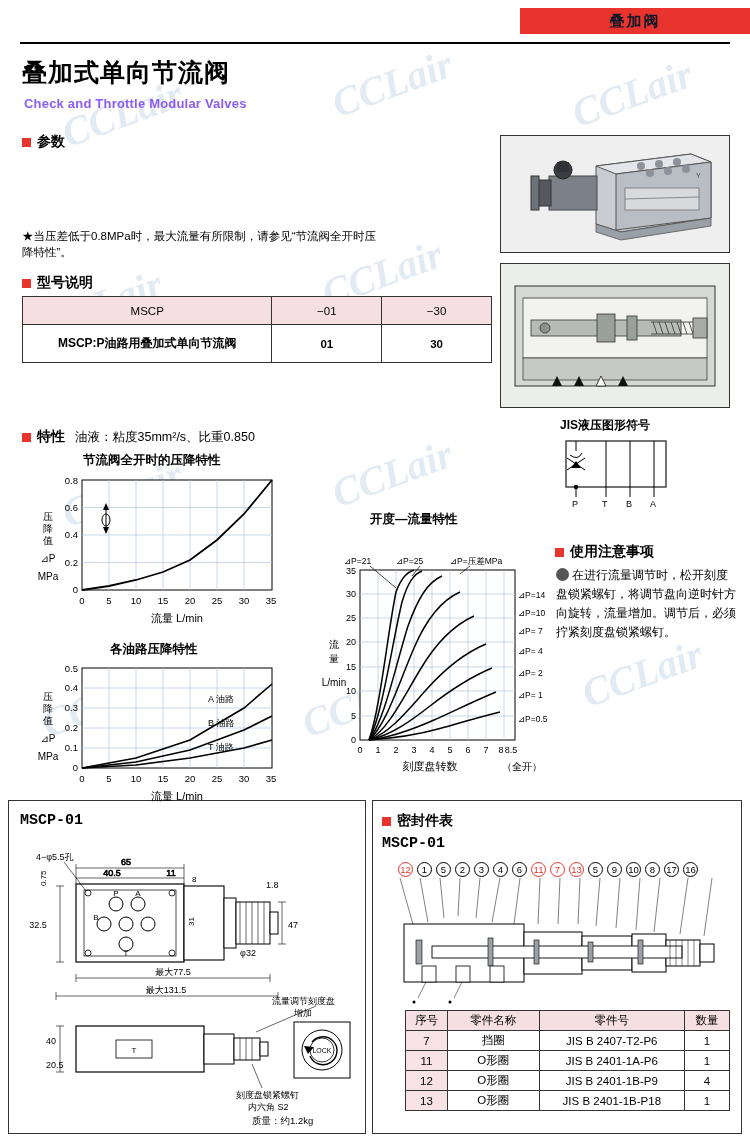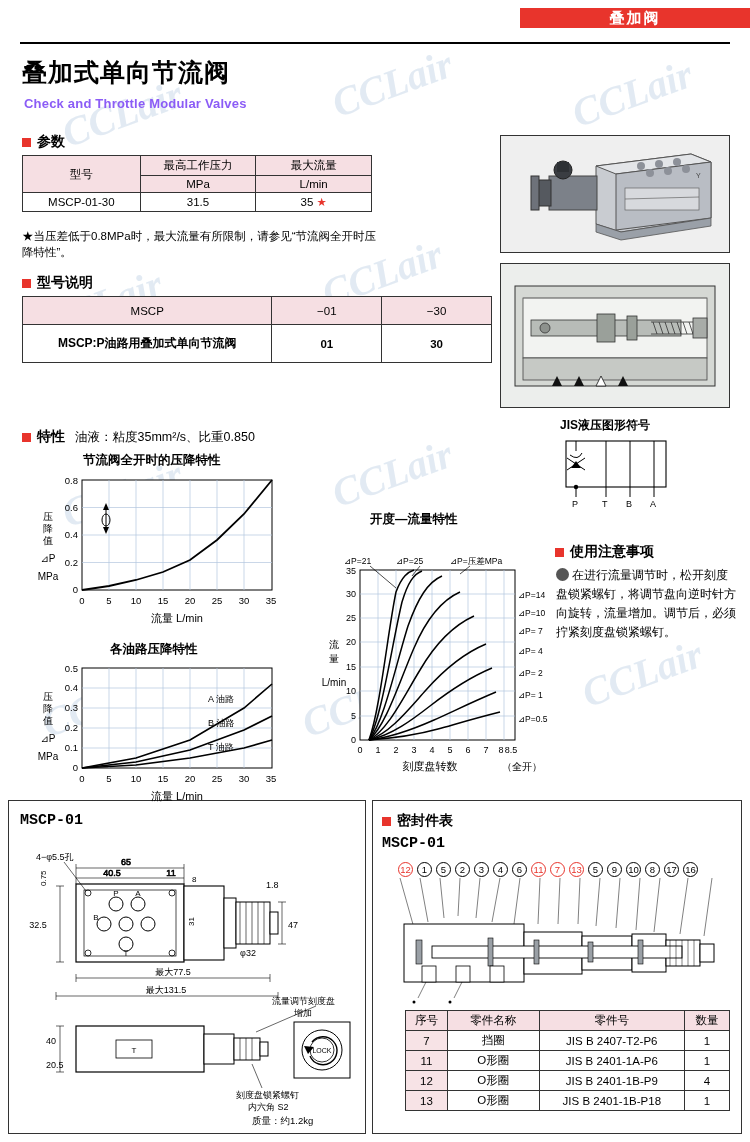--- a/index.html
+++ b/index.html
@@ -24,22 +24,22 @@
     color:#d9e4ef;
     opacity:.75;
     transform:rotate(-20deg);
     white-space:nowrap;
     pointer-events:none;
     z-index:0;
   }
 
   
   .hdr-bar {
-    position:absolute; left:520px; top:8px; width:230px; height:20px;
-    background:#e8342c; color:#ffffff;
+    position:absolute; left:520px; top:8px; width:230px; height:26px;
+    background:#e8342c; color:#0f172a;
     font-size:15px; font-weight:bold;
     display:flex; align-items:center; justify-content:center;
     letter-spacing:2px;
     z-index:3;
   }
   .hdr-rule {
     position:absolute; left:20px; top:42px; width:710px; height:2px; background:#000; z-index:3;
   }
 
   .title-cn {
@@ -159,41 +159,20 @@
   <div class="hdr-rule"></div>
 
   <div class="title-cn">叠加式单向节流阀</div>
   <div class="title-en">Check and Throttle Modular Valves</div>
 
   <div class="sec-head" style="left:22px; top:133px;">
     <span class="sq"></span>
     <span>参数</span>
   </div>
 
-  <table class="tbl" id="param-table">
-    <tbody>
-        <tr>
-      <td class="pink" rowspan="2" style="width:118px;">型号</td>
-      <td class="pink" style="width:116px;">最高工作压力</td>
-      <td class="pink" style="width:116px;">最大流量</td>
-    </tr>
-    <tr>
-      <td class="pink">MPa</td>
-      <td class="pink">L/min</td>
-    </tr>
-    <tr>
-      <td>MSCP-01-30</td>
-      <td>31.5</td>
-      <td>
-        <span>35</span>
-        <span class="star">★</span>
-      </td>
-    </tr>
-  </tbody>
-    </table>
 
   <div class="note-red">
     <span>★当压差低于0.8MPa时，最大流量有所限制，请参见“节流阀全开时压降特性”。</span>
   </div>
 
   <div class="sec-head" style="left:22px; top:274px;">
     <span class="sq"></span>
     <span>型号说明</span>
   </div>
 

